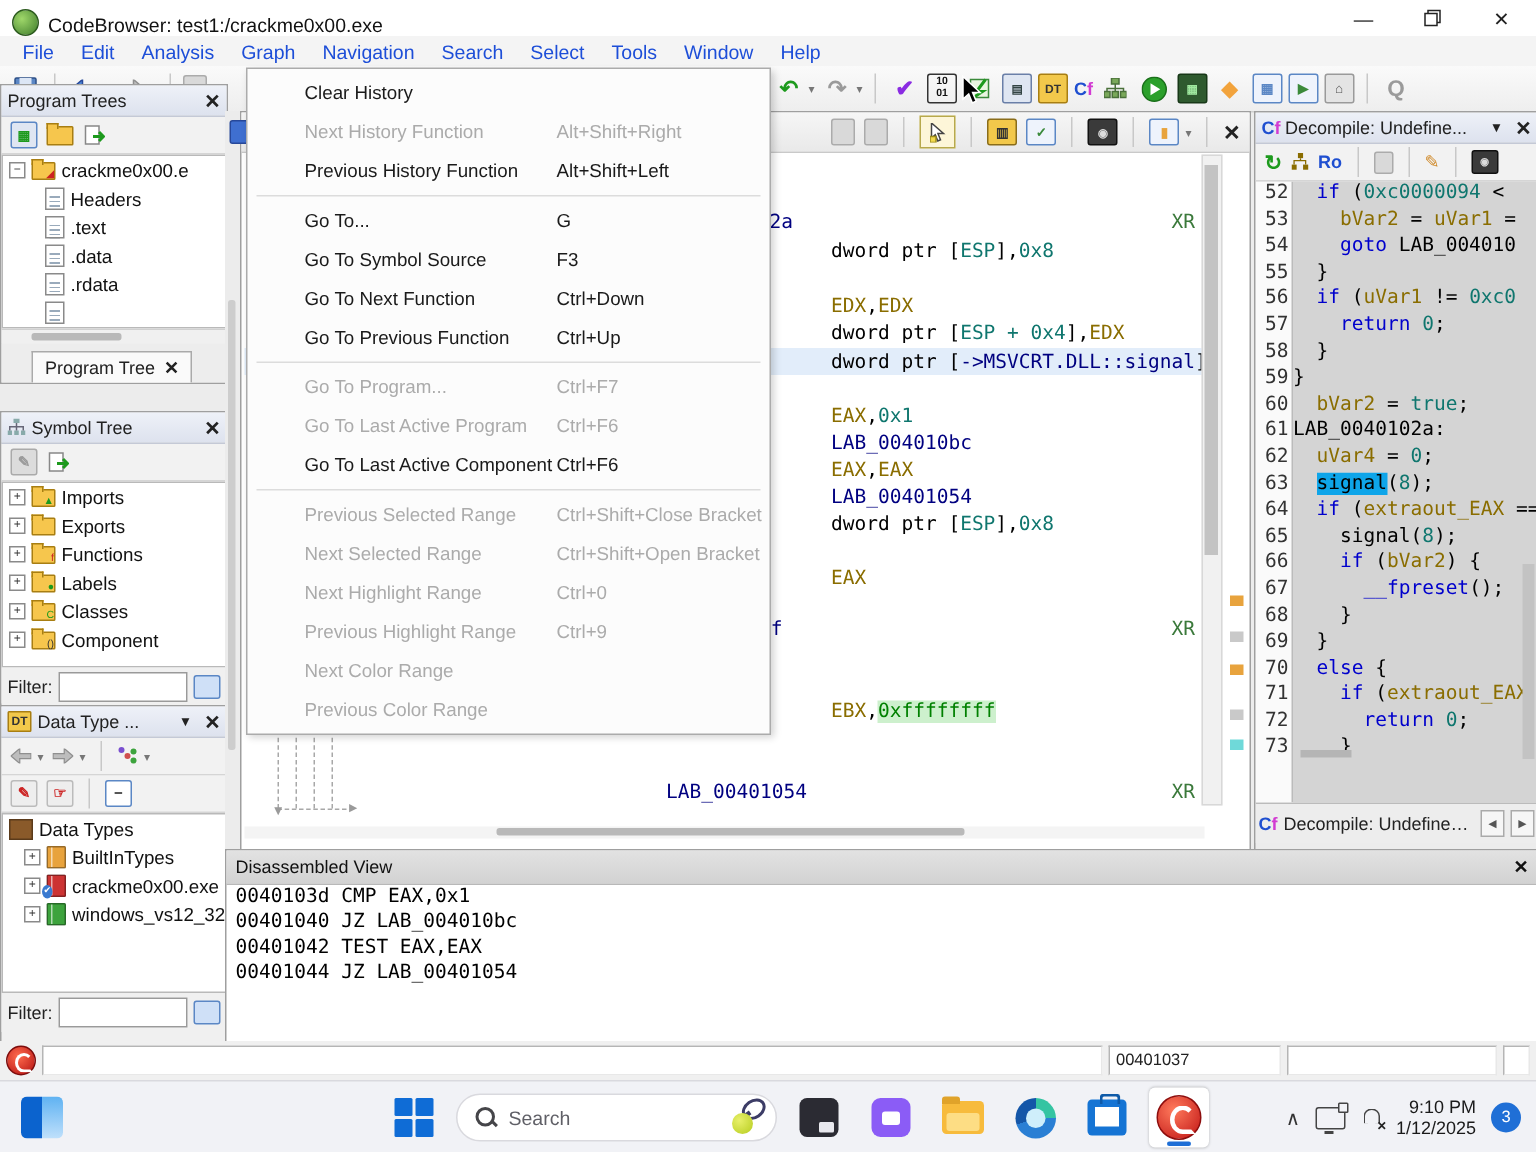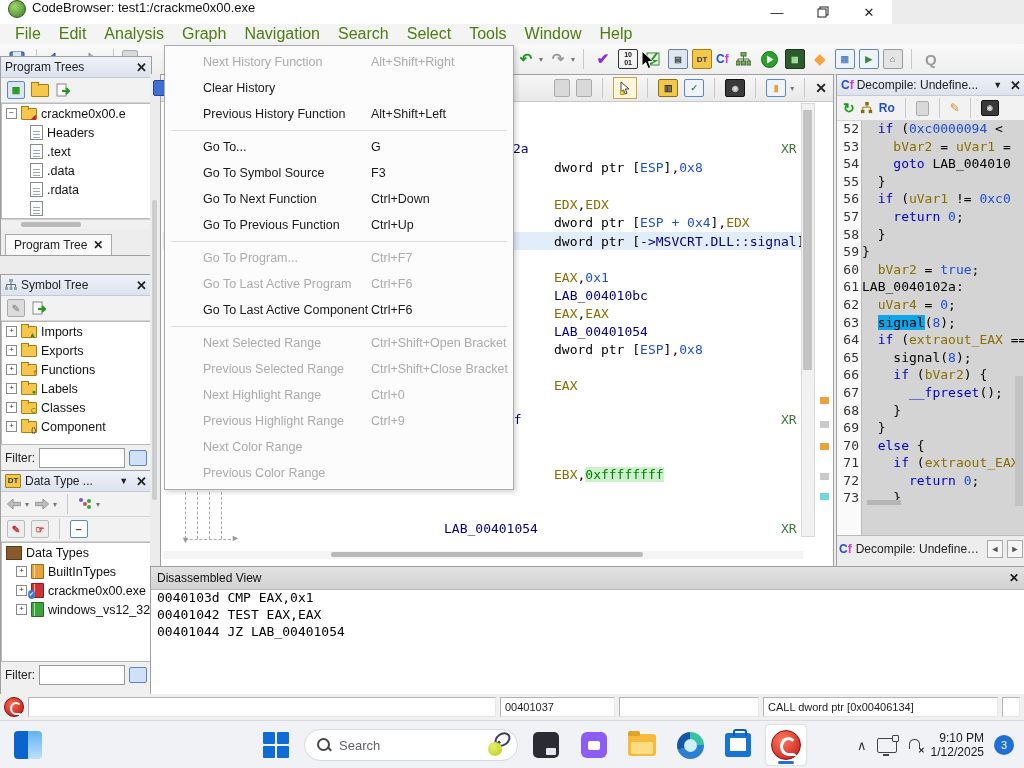--- a/index.html
+++ b/index.html
@@ -1,29 +1,29 @@
 <!DOCTYPE html>
 <html><head>
 <meta charset="utf-8">
 <style>
   html,body{margin:0;padding:0}
   body{width:1024px;height:768px;position:relative;overflow:hidden;
        font-family:"Liberation Sans",sans-serif;background:#ececec;font-size:12px;color:#222}
   .abs{position:absolute}
   
-  #titlebar{left:0;top:0;width:892px;height:24px;background:#ffffff;border-bottom:1px solid #e8e8e8;display:flex;align-items:flex-start}
+  #titlebar{left:0;top:0;width:1024px;height:24px;background:#ffffff;border-bottom:1px solid #e8e8e8;display:flex;align-items:flex-end}
   #titlebar .ticon{width:16px;height:16px;margin:0 6px 0 8px;border-radius:50%;
      background:radial-gradient(circle at 35% 35%,#9fd76a,#3f7d2c);border:1px solid #2c5a1e}
   #titlebar .ttext{font-size:13px;color:#111}
   .wbtns{margin-left:auto;display:flex;height:24px}
   .wbtn{width:46px;height:24px;display:flex;align-items:center;justify-content:center;font-size:13px;color:#222}
   .wbtn svg{display:block}
   
   #menubar{left:0;top:24px;width:1024px;height:20px;background:#f4f4f4;border-bottom:1px solid #dcdcdc;display:flex;align-items:center;padding-left:6px}
-  #menubar .mitem{padding:2px 9px;font-size:16px;color:#4d7c0f}
+  #menubar .mitem{padding:2px 9px;font-size:13px;color:#1d4ed8}
   
   #toolbar{left:0;top:44px;width:1024px;height:30px;background:linear-gradient(#fafafa,#eeeeee);border-bottom:1px solid #cfcfcf;display:flex;align-items:center;gap:4px;padding-left:6px}
   .tsep{width:1px;height:20px;background:#c8c8c8;margin:0 4px}
   .tbtn{width:22px;height:22px;display:flex;align-items:center;justify-content:center;font-size:15px}
   .tiny-dd{font-size:8px;color:#777;margin-left:-2px}
   .gray{color:#9a9a9a}.green{color:#1d9a1d}.purple{color:#8a2be2;font-weight:bold}
   .icobox{width:18px;height:18px;display:flex;align-items:center;justify-content:center;border-radius:2px;font-size:10px;font-weight:bold}
   .pagegray{width:14px;height:16px;background:#d9d9d9;border:1px solid #ababab;border-radius:2px}
   
   .panel{position:absolute;background:#f0f0f0;border:1px solid #9f9f9f}
@@ -41,35 +41,35 @@
   .i-book{width:11px;height:13px;border-radius:1px;flex:none;position:relative;border:1px solid rgba(0,0,0,.35)}
   .i-book::before{content:"";position:absolute;left:2px;top:0;bottom:0;width:1px;background:rgba(255,255,255,.6)}
   .filter{height:26px;display:flex;align-items:center;gap:4px;padding:0 4px;background:#f0f0f0}
   .filter input{flex:1;height:16px;border:1px solid #9a9a9a;font-size:11px;min-width:10px}
   .i-filter{width:16px;height:14px;background:#cfe0f7;border:1px solid #5b87c5;border-radius:2px;flex:none}
   
   #pt{left:0;top:56px;width:150px;height:198px}
   #pt .tree{height:114px;overflow:hidden}
   .hscroll{height:9px;background:#f0f0f0;border-top:1px solid #d0d0d0;position:relative}
   .hthumb{position:absolute;top:2px;height:5px;background:#b9b9b9;border-radius:2px}
-  #pt .tabs{height:26px;background:#ededed;display:flex;align-items:flex-end;padding-left:4px}
+  #pt .tabs{height:26px;background:#ededed;display:flex;align-items:flex-end;padding-left:20px}
   #pt .tab{background:#fafafa;border:1px solid #aaa;border-bottom:none;padding:3px 8px;font-size:12px;display:flex;gap:6px;align-items:center}
   
   #st{left:0;top:274px;width:150px;height:194px}
   #st .tree{height:122px;overflow:hidden}
   
   #dt{left:0;top:470px;width:150px;height:224px}
   #dt .tree{height:118px;overflow:hidden}
   .dticon{width:14px;height:12px;background:#f2c84b;border:1px solid #a87e12;border-radius:1px;
      font:8px/12px "Liberation Sans",sans-serif;font-weight:bold;text-align:center;color:#333;flex:none}
   
   #listing{left:160px;top:74px;width:672px;height:492px;background:#fff;border:1px solid #9f9f9f}
   #listing .ltool{height:26px;background:linear-gradient(#f6f6f6,#e9e9e9);border-bottom:1px solid #c9c9c9;display:flex;align-items:center;justify-content:flex-end;gap:6px;padding-right:6px}
   .cursorbtn{width:22px;height:20px;border:1px solid #b7a94c;background:#fdf6d8;display:flex;align-items:center;justify-content:center}
-  .tp{color:#000}.tk{color:#0000cc}.tc{color:#1d4ed8}.tv{color:#8a6d00}.tl{color:#000080}
+  .tp{color:#000}.tk{color:#0000cc}.tc{color:#0f766e}.tv{color:#8a6d00}.tl{color:#000080}
   .thl{color:#000;background:#0ea5e9}.tchl{color:#008000;background:#cdf0cd}
   .xr{position:absolute;left:620px;color:#3c7a3c;font:13px "DejaVu Sans Mono",monospace}
   .lst-row{position:absolute;left:393px;height:17px;font:13px "DejaVu Sans Mono",monospace;white-space:pre}
   .lr0{top:66px;left:352px}.lr1{top:85px}.lr2{top:122px}.lr3{top:140px}.lr4{top:159px}
   .lr5{top:195px}.lr6{top:213px}.lr7{top:231px}.lr8{top:249px}.lr9{top:267px}
   .lr10{top:303px}.lr11{top:337px;left:345px}.lr12{top:392px}.lr13{top:446px;left:283px}
   #hlband{position:absolute;left:2px;top:157px;width:648px;height:18px;background:#e2edfa}
   #lst-vsb{position:absolute;right:18px;top:28px;width:12px;bottom:30px;background:#f1f1f1;border:1px solid #d8d8d8}
   #lst-vsb .vthumb{position:absolute;left:1px;width:9px;top:6px;height:260px;background:#c3c3c3}
   .mark{position:absolute;width:9px;height:7px;right:6px}
@@ -593,31 +593,31 @@
   </div>
 </div>
 
 <div id="dis" class="abs">
   <div class="dhead">
     <span>Disassembled View</span>
     <span class="px">✕</span>
   </div>
   <div id="dis-lines">
       <div class="disline">0040103d CMP EAX,0x1</div>
+      <div class="disline">00401040 JZ LAB_004010bc</div>
       <div class="disline">00401042 TEST EAX,EAX</div>
       <div class="disline">00401044 JZ LAB_00401054</div>
     </div>
 </div>
 
 <div id="status" class="abs">
   <div class="sdragon"></div>
   <div class="sfield" id="s1"></div>
   <div class="sfield" id="s2">00401037</div>
   <div class="sfield" id="s3"></div>
-  <div class="sfield" id="s4">CALL dword ptr [0x00406134]</div>
   <div class="sfield" id="s5"></div>
 </div>
 
 <div id="task" class="abs">
   <div class="widgets">
       <div class="a"></div>
       <div class="b"></div>
     </div>
   <div id="centergrp">
     <div class="appico">
@@ -665,27 +665,27 @@
     <div class="bell"></div>
     <div class="clock">
       <div>9:10 PM</div>
       <div>1/12/2025</div>
     </div>
     <div class="nbadge">3</div>
   </div>
 </div>
 
 <div id="navmenu" class="abs">
-    <div class="mrow dis">
-      <span class="lbl">Next History Function</span>
-      <span class="sc">Alt+Shift+Right</span>
-    </div>
     <div class="mrow en">
       <span class="lbl">Clear History</span>
       <span class="sc"></span>
+    </div>
+    <div class="mrow dis">
+      <span class="lbl">Next History Function</span>
+      <span class="sc">Alt+Shift+Right</span>
     </div>
     <div class="mrow en">
       <span class="lbl">Previous History Function</span>
       <span class="sc">Alt+Shift+Left</span>
     </div>
     <div class="msep"></div>
     <div class="mrow en">
       <span class="lbl">Go To...</span>
       <span class="sc">G</span>
     </div>
@@ -709,26 +709,26 @@
     <div class="mrow dis">
       <span class="lbl">Go To Last Active Program</span>
       <span class="sc">Ctrl+F6</span>
     </div>
     <div class="mrow en">
       <span class="lbl">Go To Last Active Component</span>
       <span class="sc">Ctrl+F6</span>
     </div>
     <div class="msep"></div>
     <div class="mrow dis">
+      <span class="lbl">Previous Selected Range</span>
+      <span class="sc">Ctrl+Shift+Close Bracket</span>
+    </div>
+    <div class="mrow dis">
       <span class="lbl">Next Selected Range</span>
       <span class="sc">Ctrl+Shift+Open Bracket</span>
-    </div>
-    <div class="mrow dis">
-      <span class="lbl">Previous Selected Range</span>
-      <span class="sc">Ctrl+Shift+Close Bracket</span>
     </div>
     <div class="mrow dis">
       <span class="lbl">Next Highlight Range</span>
       <span class="sc">Ctrl+0</span>
     </div>
     <div class="mrow dis">
       <span class="lbl">Previous Highlight Range</span>
       <span class="sc">Ctrl+9</span>
     </div>
     <div class="mrow dis">

